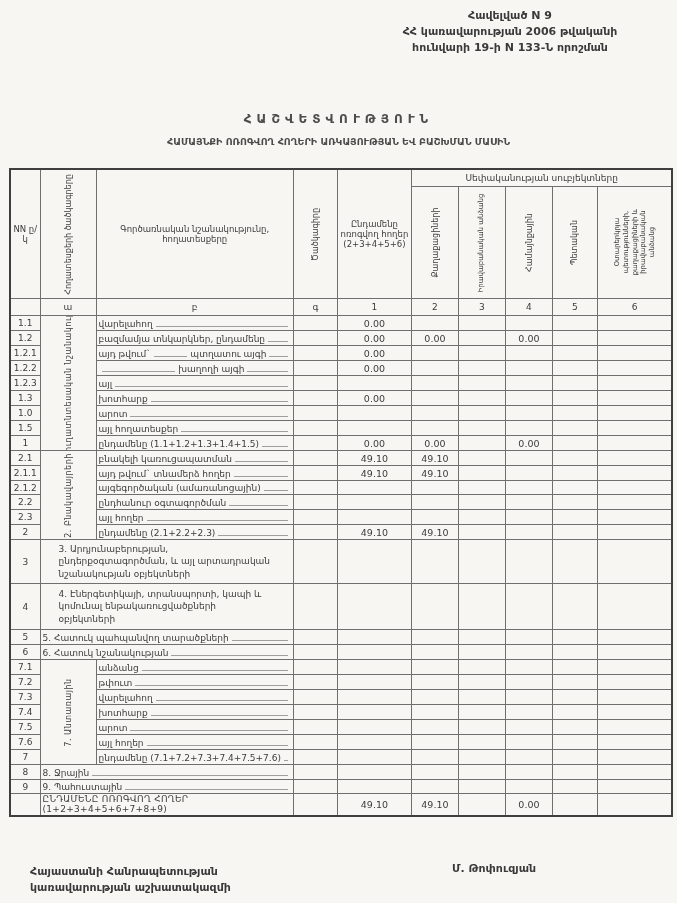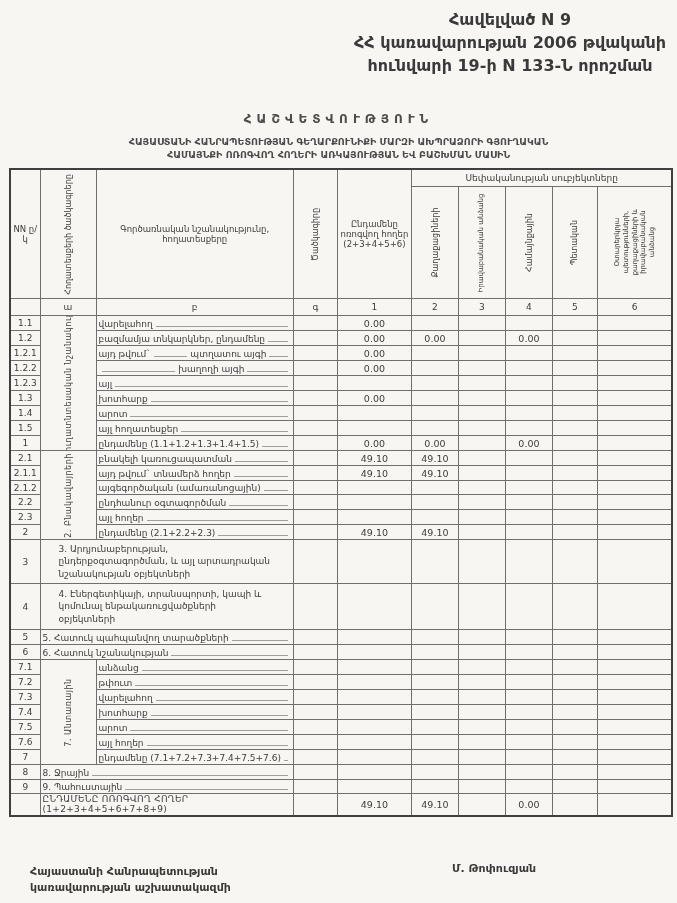--- a/index.html
+++ b/index.html
@@ -6,21 +6,21 @@
   body{
     width:677px;height:903px;
     background:#f7f6f3;
     font-family:"DejaVu Sans", sans-serif;
     color:#3e3e3e;
     position:relative;
     overflow:hidden;
   }
   .apx{
     position:absolute;top:8px;left:350px;width:320px;
-    text-align:center;font-size:16px;font-weight:bold;line-height:1.45;color:#3a3a3a;
+    text-align:center;font-size:11px;font-weight:bold;line-height:1.45;color:#3a3a3a;
   }
   .doc-title{
     position:absolute;top:112px;left:0;width:677px;text-align:center;
     font-size:12px;letter-spacing:5px;color:#4d4d4d;font-weight:bold;
   }
   .doc-sub{
     position:absolute;top:136px;left:0;width:677px;text-align:center;
     font-size:9.5px;color:#4a4a4a;font-weight:bold;line-height:1.35;
   }
   table.rep{
@@ -63,21 +63,20 @@
 <body>
 
 <div class="apx">
   <div>Հավելված N 9</div>
   <div>ՀՀ կառավարության 2006 թվականի</div>
   <div>հունվարի 19-ի N 133-Ն որոշման</div>
 </div>
 
 <div class="doc-title">ՀԱՇՎԵՏՎՈՒԹՅՈՒՆ</div>
 <div class="doc-sub">
-  <div>ՀԱՅԱՍՏԱՆԻ ՀԱՆՐԱՊԵՏՈՒԹՅԱՆ ԳԵՂԱՐՔՈՒՆԻՔԻ ՄԱՐԶԻ ԱԽՊՐԱՁՈՐԻ ԳՅՈՒՂԱԿԱՆ</div>
   <div>ՀԱՄԱՅՆՔԻ ՈՌՈԳՎՈՂ ՀՈՂԵՐԻ ԱՌԿԱՅՈՒԹՅԱՆ ԵՎ ԲԱՇԽՄԱՆ ՄԱՍԻՆ</div>
 </div>
 
 <table class="rep">
   <colgroup>
     <col style="width:30px">
       <col style="width:56px">
       <col style="width:196px">
       <col style="width:44px">
     <col style="width:74px">
@@ -244,21 +243,21 @@
         </td>
         <td></td>
         <td class="val">0.00</td>
         <td class="val"></td>
         <td class="val"></td>
         <td class="val"></td>
         <td class="val"></td>
         <td class="val"></td>
       </tr>
       <tr style="height: 15px;">
-        <td class="nn">1.4</td>
+        <td class="nn">1.0</td>
         <td class="lbl" colspan="1">
           <div class="lblwrap">
             <span class="txt">արոտ</span>
             <span class="fill"></span>
           </div>
         </td>
         <td></td>
         <td class="val"></td>
         <td class="val"></td>
         <td class="val"></td>

